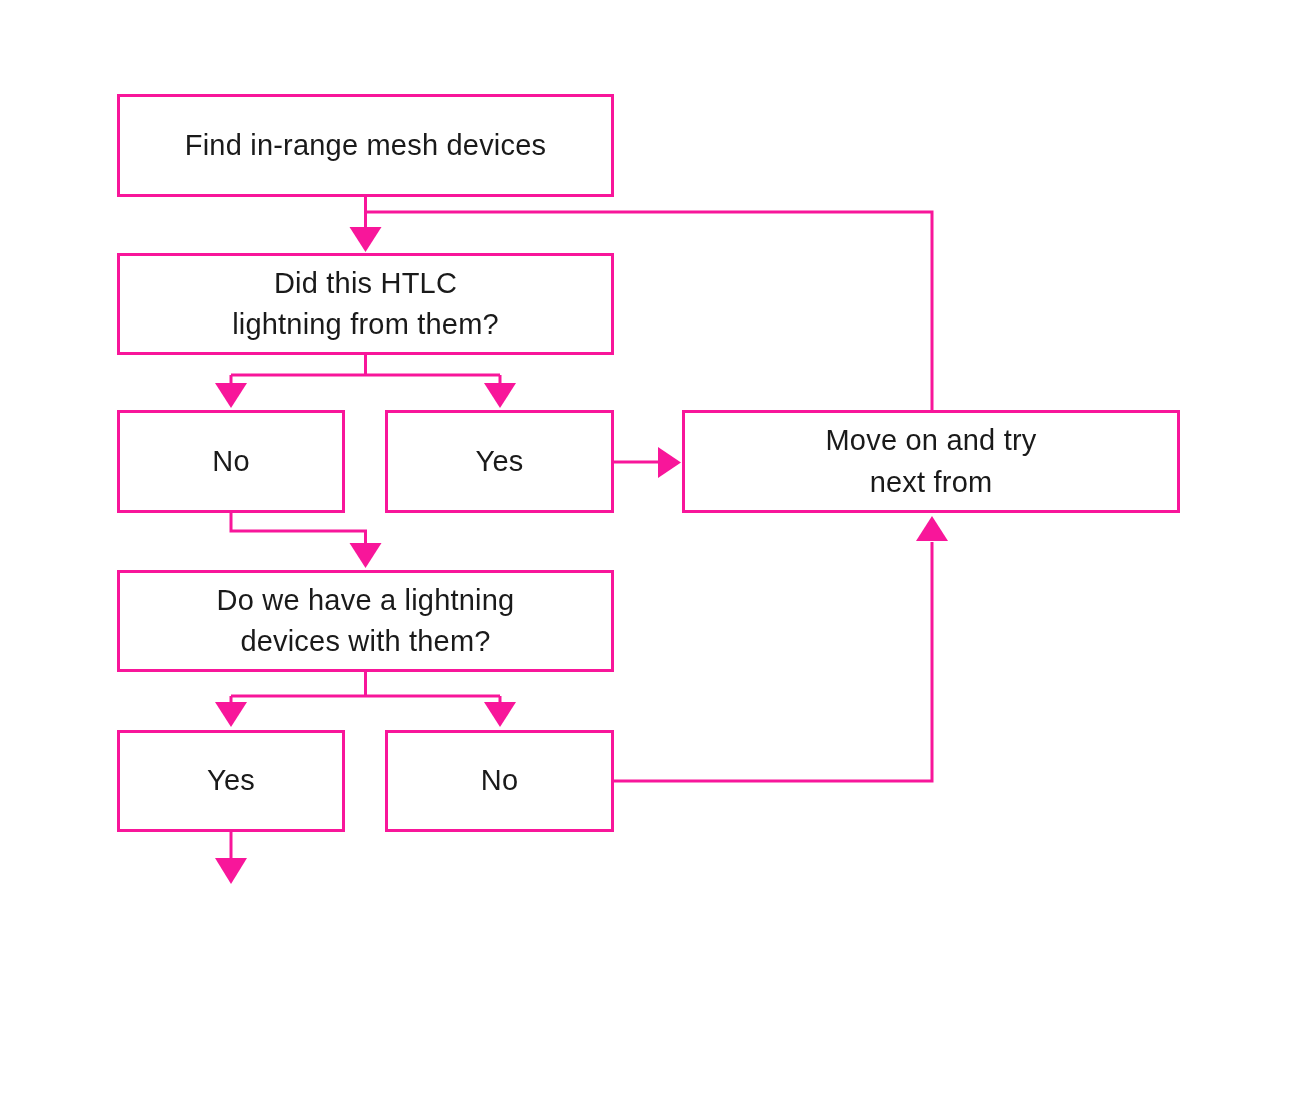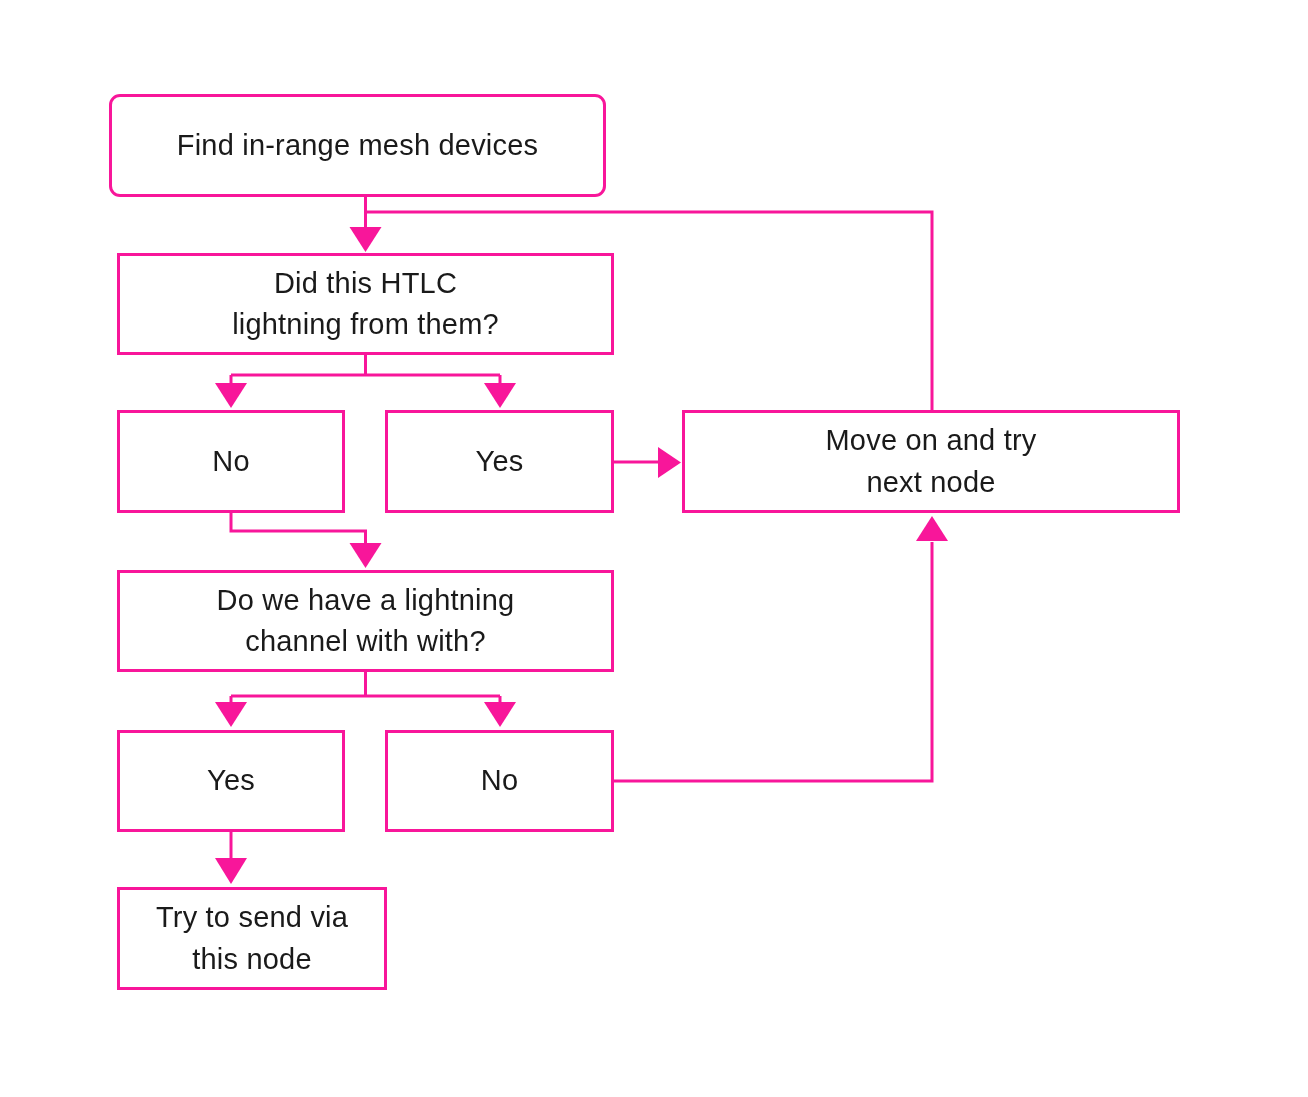--- a/index.html
+++ b/index.html
@@ -41,21 +41,21 @@
     align-items: center;
     justify-content: center;
     text-align: center;
     color: var(--text);
     font-size: 29px;
     line-height: 1.42;
     white-space: pre-line;
     letter-spacing: 0.2px;
   }
   
-  .n-find      { left: 109px; top:  94px; width: 497px; height: 103px; border-radius: 11px; }
+  .n-find      { left: 117px; top:  94px; width: 497px; height: 103px; }
   .n-htlc      { left: 117px; top: 253px; width: 497px; height: 102px; }
   .n-htlc-no   { left: 117px; top: 410px; width: 228px; height: 103px; }
   .n-htlc-yes  { left: 385px; top: 410px; width: 229px; height: 103px; }
   .n-moveon    { left: 682px; top: 410px; width: 498px; height: 103px; }
   .n-channel   { left: 117px; top: 570px; width: 497px; height: 102px; }
   .n-chan-yes  { left: 117px; top: 730px; width: 228px; height: 102px; }
   .n-chan-no   { left: 385px; top: 730px; width: 229px; height: 102px; }
   .n-trysend   { left: 117px; top: 887px; width: 270px; height: 103px; }
 </style>
 </head>
@@ -125,34 +125,30 @@
   <div class="node n-htlc-no">
     <span>No</span>
   </div>
 
   <div class="node n-htlc-yes">
     <span>Yes</span>
   </div>
 
   <div class="node n-moveon">
     <span>Move on and try
-next node</span>
+next from</span>
   </div>
 
   <div class="node n-channel">
     <span>Do we have a lightning
-channel with with?</span>
+devices with them?</span>
   </div>
 
   <div class="node n-chan-yes">
     <span>Yes</span>
   </div>
 
   <div class="node n-chan-no">
     <span>No</span>
   </div>
 
-  <div class="node n-trysend">
-    <span>Try to send via
-this node</span>
-  </div>
 
 </div>
 
 </body></html>

